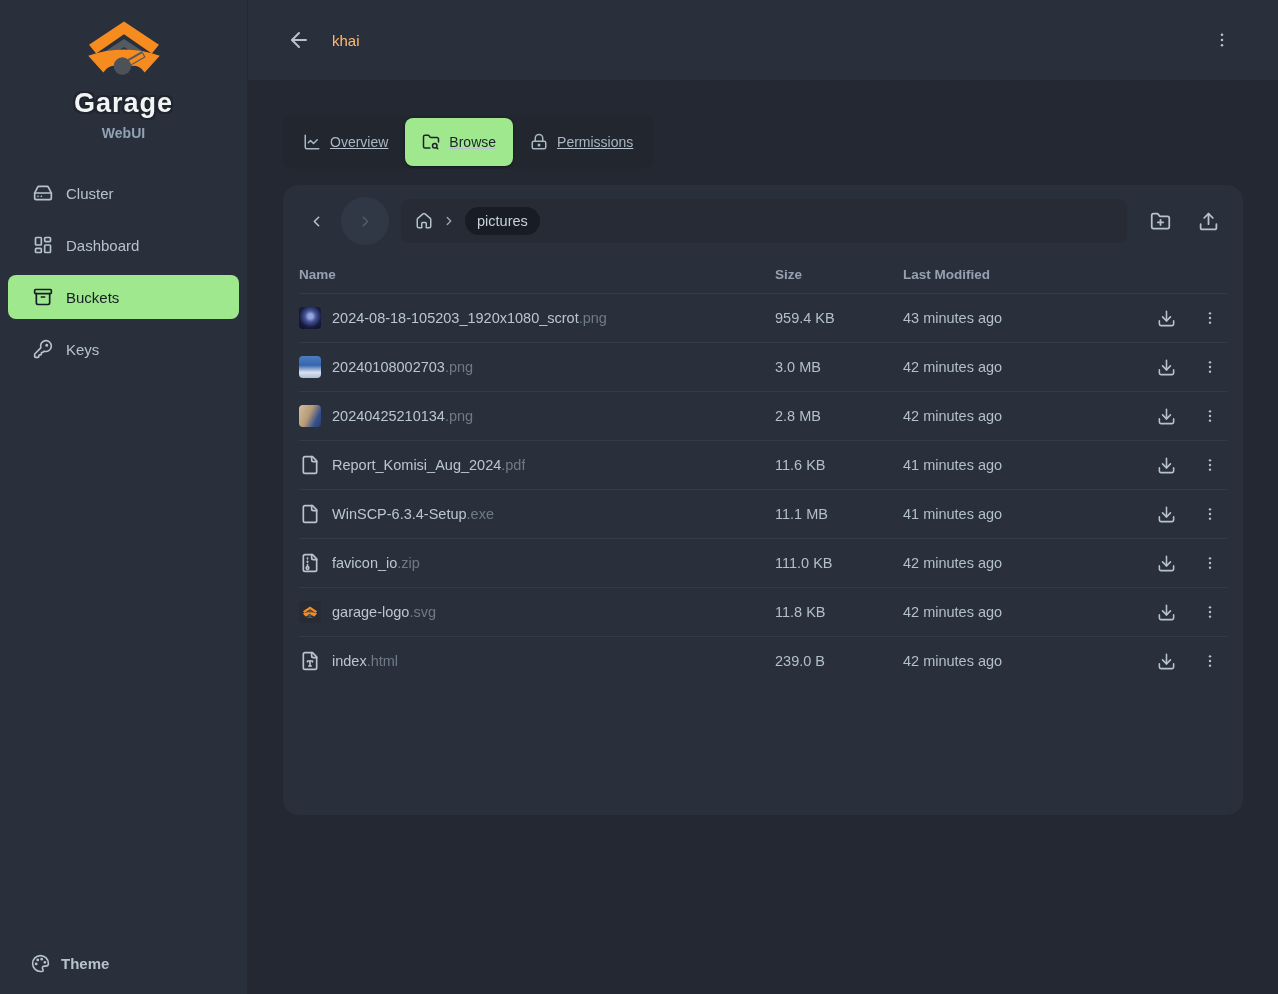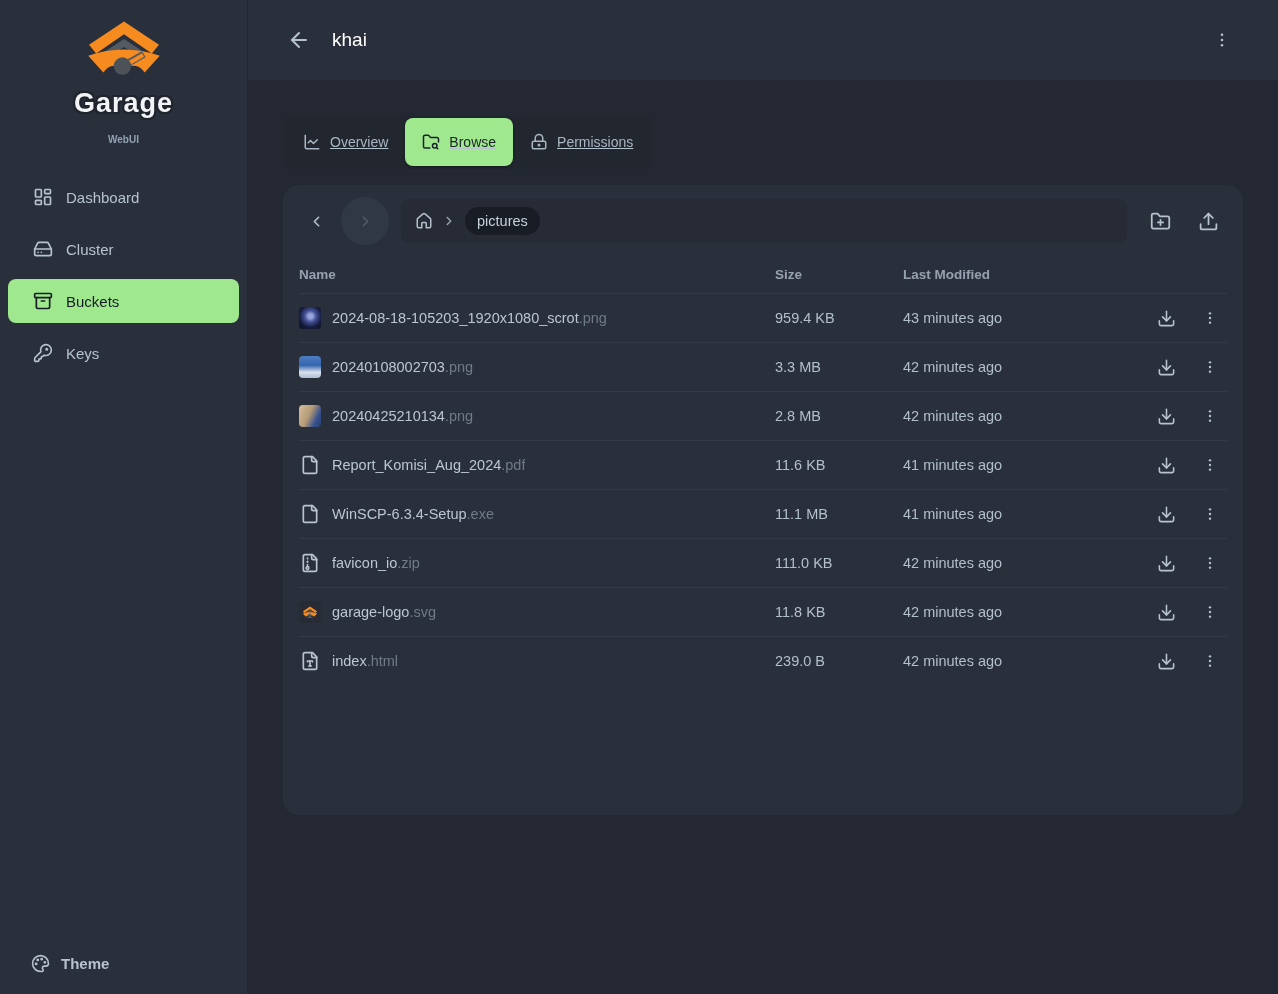--- a/index.html
+++ b/index.html
@@ -29,33 +29,33 @@
   button{background:none;border:none;color:inherit;font:inherit;cursor:pointer;padding:0;}
 
   
   .sidebar{width:248px;flex:none;background:var(--panel);display:flex;flex-direction:column;border-right:1px solid rgba(0,0,0,0.15);}
   .logo-block{padding:20px 0 0;text-align:center;}
   .logo-svg{width:84px;height:62px;margin:0 auto;}
   .logo-title{
     font-size:27px;font-weight:700;color:#f2f4f6;letter-spacing:1px;margin-top:6px;
     text-shadow:-2px -2px 0 #20252e,2px -2px 0 #20252e,-2px 2px 0 #20252e,2px 2px 0 #20252e,0 -2px 0 #20252e,0 2px 0 #20252e,-2px 0 0 #20252e,2px 0 0 #20252e;
   }
-  .logo-sub{font-size:10px;font-weight:700;color:#90a2b4;margin-top:15px;}
+  .logo-sub{font-size:14px;font-weight:700;color:#90a2b4;margin-top:6px;}
   .nav{margin-top:30px;padding:0 8px;display:flex;flex-direction:column;gap:8px;}
   .nav-item{display:flex;align-items:center;gap:13px;height:44px;padding:0 25px;border-radius:8px;font-size:15px;color:var(--text);}
   .nav-item .ic{width:20px;height:20px;flex:none;}
   .nav-item.active{background:var(--green);color:var(--on-green);font-weight:500;}
   .sidebar-footer{margin-top:auto;padding:21px 31px;display:flex;align-items:center;gap:11px;font-size:15px;font-weight:600;}
   .sidebar-footer .ic{width:19px;height:19px;}
 
   
   .main{flex:1;display:flex;flex-direction:column;min-width:0;}
   .topbar{height:80px;flex:none;background:var(--panel);display:flex;align-items:center;padding:0 40px 0 35px;}
   .back-btn{width:32px;height:32px;display:flex;align-items:center;justify-content:center;border-radius:6px;}
-  .topbar-title{margin-left:17px;font-size:19px;font-weight:400;color:#ffffff;}
+  .topbar-title{margin-left:17px;font-size:15px;font-weight:400;color:#fdba74;}
   .topbar-menu{margin-left:auto;width:32px;height:32px;display:flex;align-items:center;justify-content:center;}
 
   .content{padding:35px 35px 0;}
   .tabs{display:inline-flex;background:var(--panel-3);border-radius:10px;padding:3px;text-decoration:underline;}
   .tab{display:flex;align-items:center;gap:9px;height:48px;padding:0 17px;border-radius:8px;font-size:14px;color:#a9b6c3;}
   .tab .ic{width:18px;height:18px;}
   .tab.active{background:var(--green);color:#1b222c;box-shadow:0 1px 3px rgba(0,0,0,0.35);}
 
   .card{margin-top:16px;width:960px;height:630px;background:var(--panel);border-radius:16px;padding:12px 16px 16px;}
 
@@ -104,35 +104,35 @@
       <line x1="55" y1="55" x2="74" y2="44" stroke="#f68b1f" stroke-width="5"></line>
       <circle cx="48" cy="58" r="11" fill="#4c5258"></circle>
     </svg>
     <div class="logo-title">Garage</div>
     <div class="logo-sub">WebUI</div>
   </div>
 
   <nav class="nav">
     <a class="nav-item">
       <svg class="ic" viewBox="0 0 24 24" fill="none" stroke="currentColor" stroke-width="2" stroke-linecap="round" stroke-linejoin="round">
+          <line x1="22" y1="12" x2="2" y2="12"></line>
+          <path d="M5.45 5.11 2 12v6a2 2 0 0 0 2 2h16a2 2 0 0 0 2-2v-6l-3.45-6.89A2 2 0 0 0 16.76 4H7.24a2 2 0 0 0-1.79 1.11z"></path>
+          <line x1="6" y1="16" x2="6.01" y2="16"></line>
+          <line x1="10" y1="16" x2="10.01" y2="16"></line>
+        </svg>
+      <span>Cluster</span>
+    </a>
+    <a class="nav-item">
+      <svg class="ic" viewBox="0 0 24 24" fill="none" stroke="currentColor" stroke-width="2" stroke-linecap="round" stroke-linejoin="round">
           <rect x="3" y="3" width="7" height="9" rx="1"></rect>
           <rect x="14" y="3" width="7" height="5" rx="1"></rect>
           <rect x="14" y="12" width="7" height="9" rx="1"></rect>
           <rect x="3" y="16" width="7" height="5" rx="1"></rect>
         </svg>
       <span>Dashboard</span>
-    </a>
-    <a class="nav-item">
-      <svg class="ic" viewBox="0 0 24 24" fill="none" stroke="currentColor" stroke-width="2" stroke-linecap="round" stroke-linejoin="round">
-          <line x1="22" y1="12" x2="2" y2="12"></line>
-          <path d="M5.45 5.11 2 12v6a2 2 0 0 0 2 2h16a2 2 0 0 0 2-2v-6l-3.45-6.89A2 2 0 0 0 16.76 4H7.24a2 2 0 0 0-1.79 1.11z"></path>
-          <line x1="6" y1="16" x2="6.01" y2="16"></line>
-          <line x1="10" y1="16" x2="10.01" y2="16"></line>
-        </svg>
-      <span>Cluster</span>
     </a>
     <a class="nav-item active">
       <svg class="ic" viewBox="0 0 24 24" fill="none" stroke="currentColor" stroke-width="2" stroke-linecap="round" stroke-linejoin="round">
           <rect x="2" y="3" width="20" height="5" rx="1"></rect>
           <path d="M4 8v11a2 2 0 0 0 2 2h12a2 2 0 0 0 2-2V8"></path>
           <path d="M10 12h4"></path>
         </svg>
       <span>Buckets</span>
     </a>
     <a class="nav-item">
@@ -273,21 +273,21 @@
                   </svg>
       </button>
     </div>
   </div>
 
   <div class="trow">
     <div class="name-cell">
       <span class="file-icon-slot thumb thumb-blue"></span>
       <span class="fname"><span>20240108002703</span><span class="fext">.png</span></span>
     </div>
-    <div class="cell-dim">3.3 MB</div>
+    <div class="cell-dim">3.0 MB</div>
     <div class="cell-dim">42 minutes ago</div>
     <div class="actions-cell">
       <button class="row-btn">
         <svg class="ic" viewBox="0 0 24 24" fill="none" stroke="currentColor" stroke-width="2" stroke-linecap="round" stroke-linejoin="round">
                     <path d="M21 15v4a2 2 0 0 1-2 2H5a2 2 0 0 1-2-2v-4"></path>
                     <path d="m7 10 5 5 5-5"></path>
                     <path d="M12 15V3"></path>
                   </svg>
       </button>
       <button class="row-btn">

